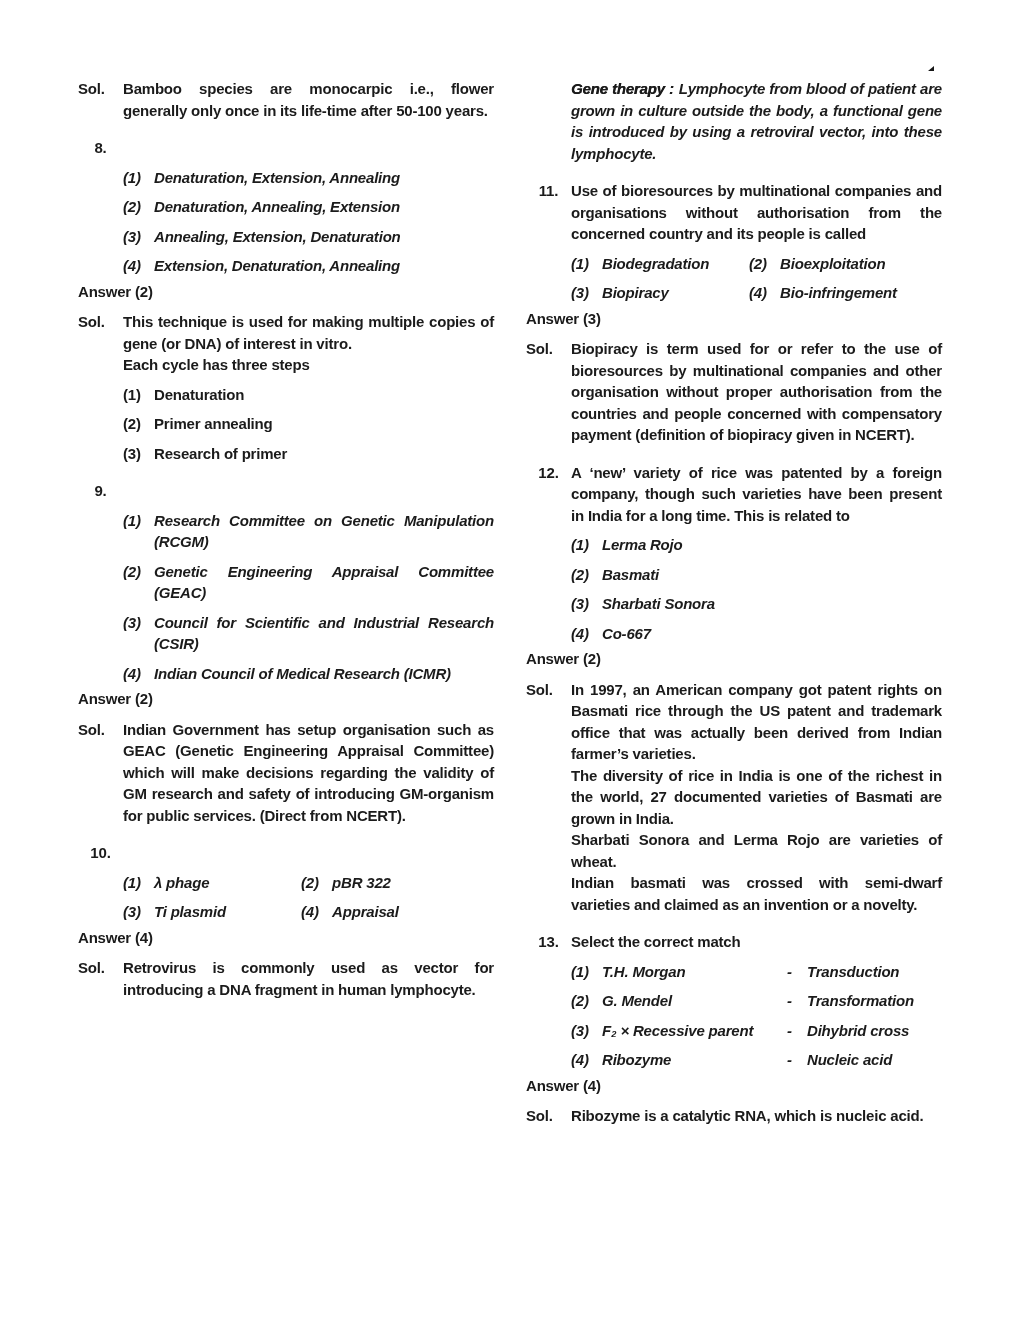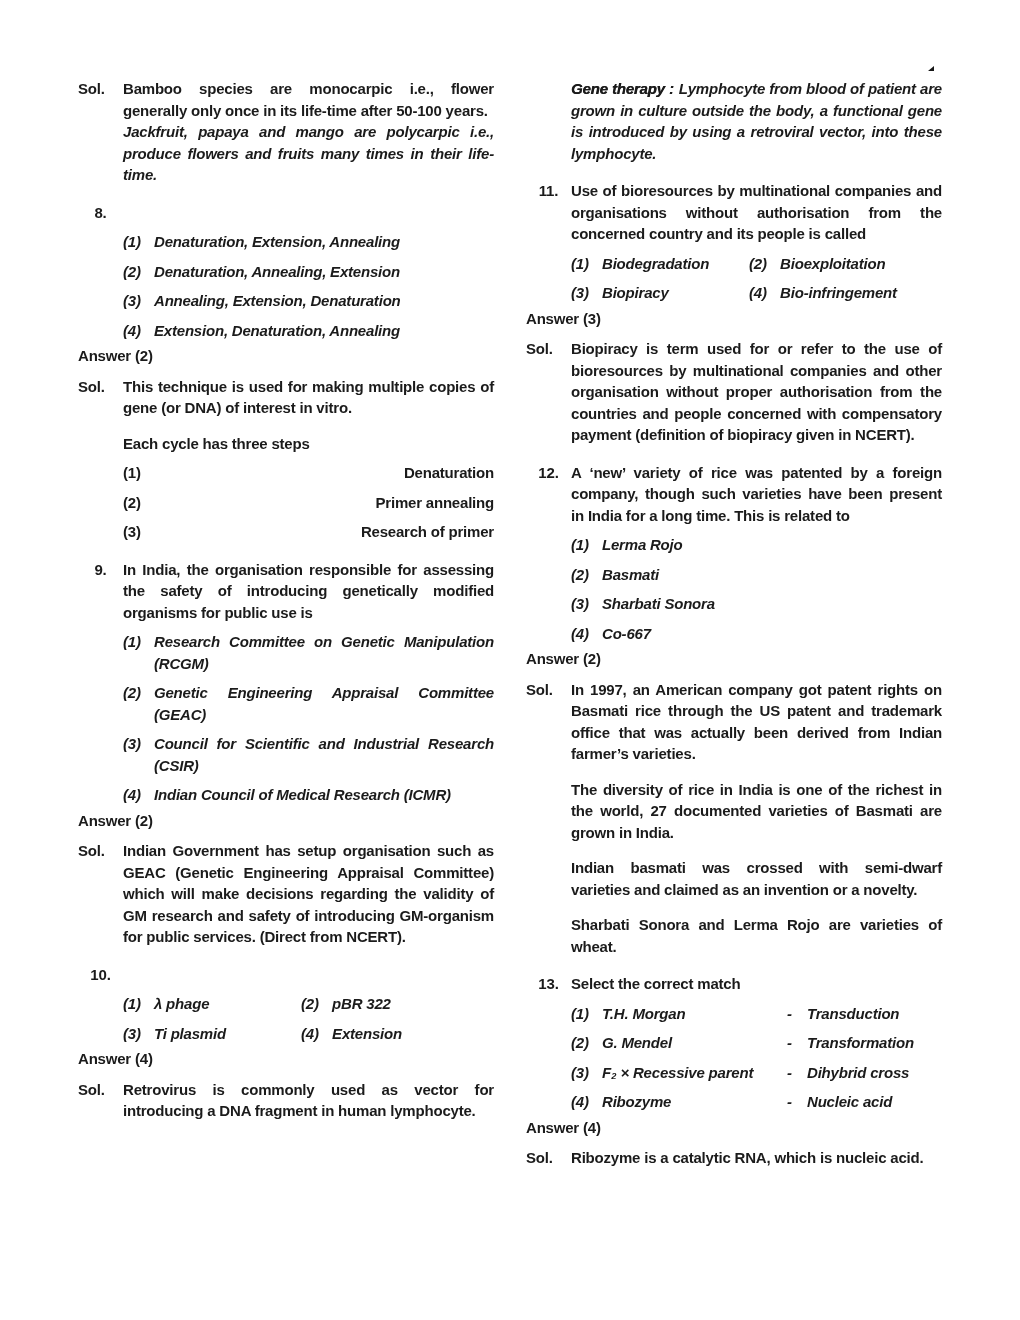--- a/index.html
+++ b/index.html
@@ -19,28 +19,28 @@
     overflow: hidden;
   }
   .columns { display: flex; gap: 32px; }
   .col { flex: 1; min-width: 0; }
   .block { margin-bottom: 16px; }
   .row { display: flex; }
   .label-col { width: 45px; flex-shrink: 0; }
   .num-col { width: 45px; flex-shrink: 0; text-align: center; }
   .body-col { flex: 1; min-width: 0; }
   .justify { text-align: justify; }
-  .para + .para { margin-top: 14px; }
+  .para + .para { }
   .indent { padding-left: 45px; font-style: italic; }
   .opt { display: flex; margin-top: 8px; }
   .opt .marker { width: 31px; flex-shrink: 0; }
   .opt .text { flex: 1; min-width: 0; }
   .opt-grid { display: grid; grid-template-columns: 48% 52%; }
   .opt-grid .opt { margin-top: 8px; }
-  .steps .opt .text { text-align: right; }
+  .steps .opt .text { text-align: left; }
   .answer { margin-top: 4px; margin-bottom: 9px; }
   .match { display: flex; margin-top: 8px; }
   .match .marker { width: 31px; flex-shrink: 0; }
   .match .mlabel { width: 185px; flex-shrink: 0; }
   .match .dash { width: 20px; flex-shrink: 0; }
   .match .mvalue { flex: 1; }
   .lead { margin-right: 5px; text-shadow: 0.35px 0 0 currentColor; }
   .artifact {
     position: absolute;
     left: 928px; top: 66px;
@@ -57,21 +57,20 @@
 
   <div class="columns">
 
     <div class="col">
 
       <section class="block">
         <div class="row">
           <span class="label-col">Sol.</span>
           <div class="body-col justify para">Bamboo species are monocarpic i.e., flower generally only once in its life-time after 50-100 years.</div>
         </div>
-        <div class="indent justify para">Jackfruit, papaya and mango are polycarpic i.e., produce flowers and fruits many times in their life-time.</div>
       </section>
 
       <section class="block">
         <div class="row">
           <span class="num-col">8.</span>
         </div>
         <div class="indent">
           <div class="opt">
             <span class="marker">(1)</span>
             <span class="text">Denaturation, Extension, Annealing</span>
@@ -109,21 +108,20 @@
                 <span class="text">Research of primer</span>
               </div>
             </div>
           </div>
         </div>
       </section>
 
       <section class="block">
         <div class="row">
           <span class="num-col">9.</span>
-          <div class="body-col justify">In India, the organisation responsible for assessing the safety of introducing genetically modified organisms for public use is</div>
         </div>
         <div class="indent">
           <div class="opt">
             <span class="marker">(1)</span>
             <span class="text justify">Research Committee on Genetic Manipulation (RCGM)</span>
           </div>
           <div class="opt">
             <span class="marker">(2)</span>
             <span class="text justify">Genetic Engineering Appraisal Committee (GEAC)</span>
           </div>
@@ -155,21 +153,21 @@
           <div class="opt">
             <span class="marker">(2)</span>
             <span class="text">pBR 322</span>
           </div>
           <div class="opt">
             <span class="marker">(3)</span>
             <span class="text">Ti plasmid</span>
           </div>
           <div class="opt">
             <span class="marker">(4)</span>
-            <span class="text">Extension</span>
+            <span class="text">Appraisal</span>
           </div>
         </div>
         <div class="answer">Answer (4)</div>
         <div class="row">
           <span class="label-col">Sol.</span>
           <div class="body-col justify">Retrovirus is commonly used as vector for introducing a DNA fragment in human lymphocyte.</div>
         </div>
       </section>
 
     </div>
@@ -234,22 +232,22 @@
             <span class="marker">(4)</span>
             <span class="text">Co-667</span>
           </div>
         </div>
         <div class="answer">Answer (2)</div>
         <div class="row">
           <span class="label-col">Sol.</span>
           <div class="body-col">
             <div class="justify para">In 1997, an American company got patent rights on Basmati rice through the US patent and trademark office that was actually been derived from Indian farmer’s varieties.</div>
             <div class="justify para">The diversity of rice in India is one of the richest in the world, 27 documented varieties of Basmati are grown in India.</div>
+            <div class="justify para">Sharbati Sonora and Lerma Rojo are varieties of wheat.</div>
             <div class="justify para">Indian basmati was crossed with semi-dwarf varieties and claimed as an invention or a novelty.</div>
-            <div class="justify para">Sharbati Sonora and Lerma Rojo are varieties of wheat.</div>
           </div>
         </div>
       </section>
 
       <section class="block">
         <div class="row">
           <span class="num-col">13.</span>
           <div class="body-col">Select the correct match</div>
         </div>
         <div class="indent">

